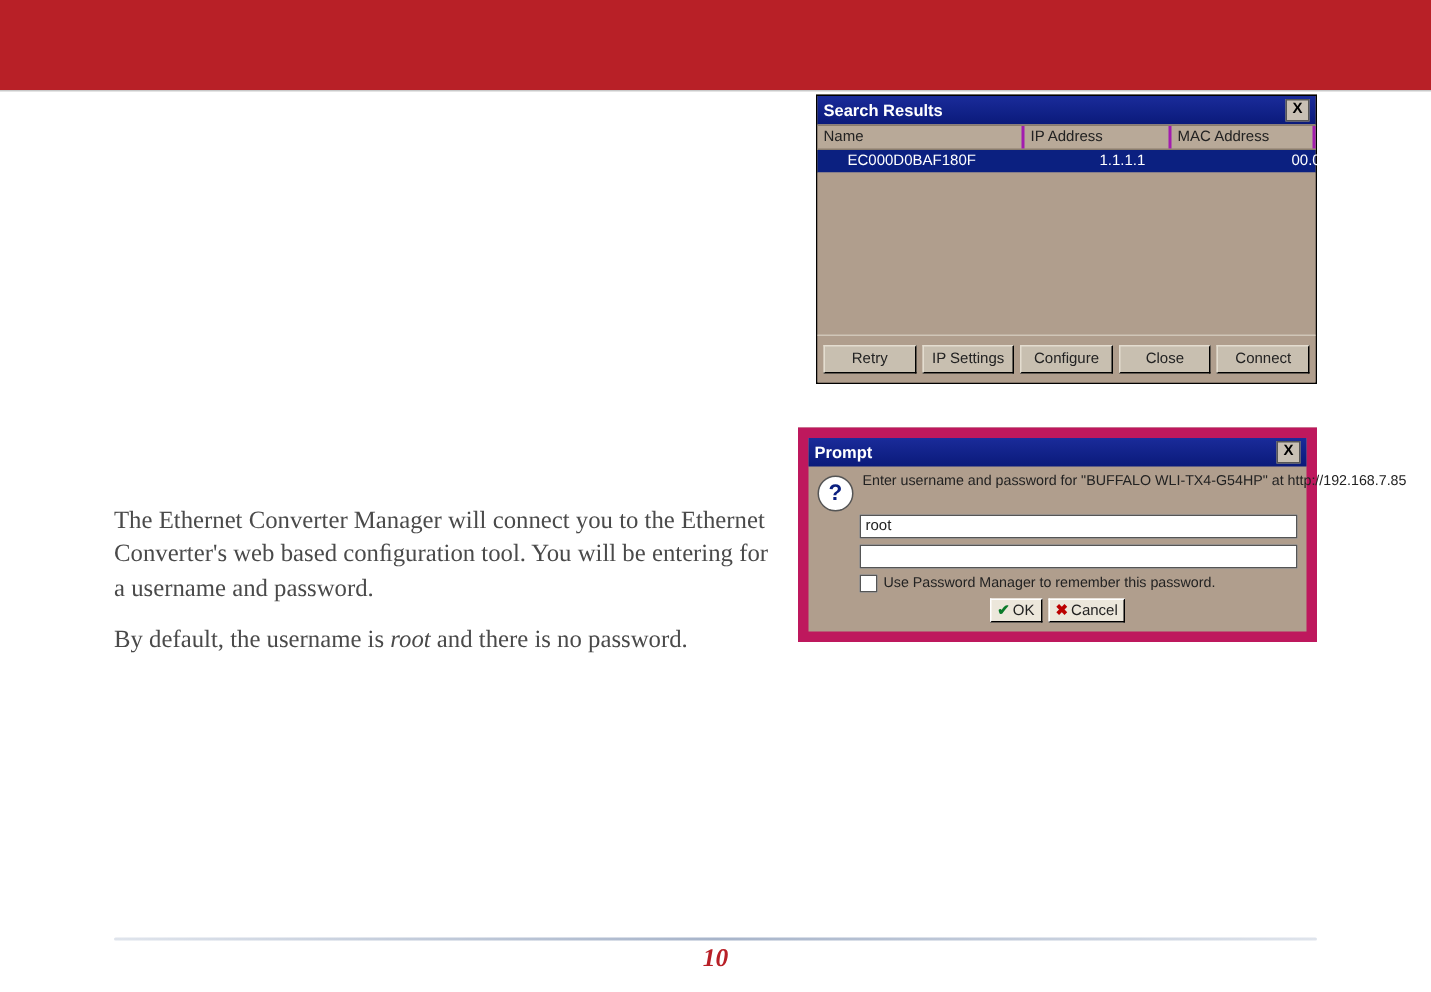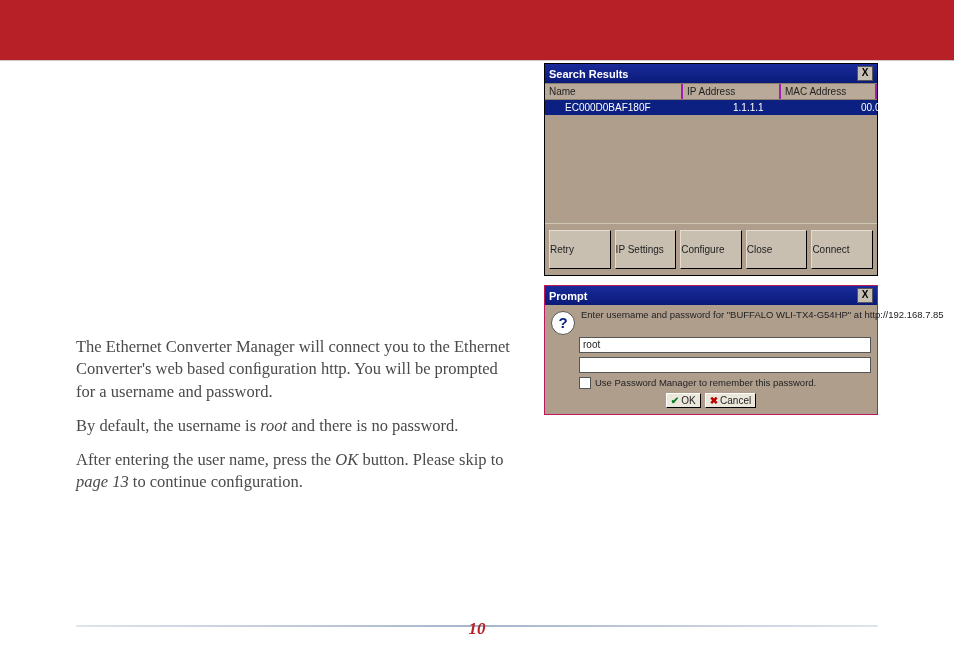--- a/index.html
+++ b/index.html
@@ -19,45 +19,45 @@
   .close-box{width:14px;height:13px;background:#c8c0b4;border:1px solid #555;color:#000;font-weight:bold;font-size:10px;text-align:center;line-height:11px}
   .headers{display:flex;background:#b8a998;border:1px solid #8a7d6d;border-left:none;border-right:none;font-size:10px;color:#222}
   .headers div{padding:2px 4px;border-right:2px solid #a21caf}
   .col-name{flex:0 0 128px}
   .col-ip{flex:0 0 88px}
   .col-mac{flex:1}
   .row-sel{display:flex;background:#0b2080;color:#fff;font-size:10px}
   .row-sel div{padding:2px 20px}
   .list-body{height:108px;background:#b09e8d}
   .btnbar{display:flex;gap:4px;justify-content:center;padding:6px 4px;background:#b09e8d;border-top:1px solid #d0c6b8}
-  .btn{background:#c8bfb0;border:1px solid #000;border-top-color:#e4ddd0;border-left-color:#e4ddd0;padding:13px 0;width:60px;text-align:left;font-size:10px;color:#222}
+  .btn{background:#c8bfb0;border:1px solid #000;border-top-color:#e4ddd0;border-left-color:#e4ddd0;padding:3px 0;width:60px;text-align:center;font-size:10px;color:#222}
 
   
-  .fig2{position:absolute;right:76px;top:224px;width:332px;border:1px solid #be185d;background:#b09e8d;font-family:"MS Sans Serif","Segoe UI",Arial,sans-serif;font-size:9.5px}
+  .fig2{position:absolute;right:76px;top:224px;width:332px;border:7px solid #be185d;background:#b09e8d;font-family:"MS Sans Serif","Segoe UI",Arial,sans-serif;font-size:9.5px}
   .prompt-body{padding:4px 6px 6px 6px;color:#222}
   .prompt-top{display:flex;gap:6px;align-items:flex-start;margin-bottom:2px}
   .q-icon{width:22px;height:22px;border-radius:50%;background:#fff;border:1px solid #555;color:#0b2080;font-weight:bold;font-size:15px;text-align:center;line-height:21px;flex:none;margin-top:2px}
   .prompt-lines{flex:1}
   .prompt-lines div{white-space:nowrap;overflow:hidden}
   .fld{background:#fff;border:1px solid #555;height:14px;padding:0 3px;margin:1px 0 4px 0;font-size:10px;line-height:14px;overflow:hidden}
   .fld.indent{margin-left:28px}
   .pw-row{display:flex;align-items:flex-start;gap:4px;margin:2px 0 4px 28px}
   .chk{width:10px;height:10px;background:#fff;border:1px solid #555;flex:none}
   .okrow{display:flex;justify-content:center;gap:4px;margin-top:4px}
   .okbtn{background:#ece7db;border:1px solid #000;border-top-color:#fff;border-left-color:#fff;padding:1px 4px;font-size:10px;display:flex;align-items:center;gap:2px}
   .okbtn .g{color:#0a7a2a;font-weight:bold}
   .okbtn .r{color:#b00;font-weight:bold}
 
   
   .sec2{position:absolute;left:76px;top:275px;width:440px;color:#4a4a4a;font-size:16.5px;line-height:1.35}
   .sec2 p{margin:0 0 12px 0}
 
   
   .footer-rule{position:absolute;left:76px;right:76px;bottom:34px;height:2px;background:linear-gradient(90deg,#dfe4ec,#a7b4ca 50%,#dfe4ec);border-radius:1px}
-  .pagenum{position:absolute;left:0;right:0;bottom:22px;text-align:center;color:#b82027;font-style:italic;font-weight:bold;font-size:17px}
+  .pagenum{position:absolute;left:0;right:0;bottom:12px;text-align:center;color:#b82027;font-style:italic;font-weight:bold;font-size:17px}
 
   
   .shadow{height:1px;background:#c9c9c9}
 </style>
 </head>
 <body>
 
 <div class="red-band"></div>
 <div class="shadow"></div>
 
@@ -84,26 +84,23 @@
     <div class="btnbar">
       <div class="btn">Retry</div>
       <div class="btn">IP Settings</div>
       <div class="btn">Configure</div>
       <div class="btn">Close</div>
       <div class="btn">Connect</div>
     </div>
   </div>
 
   <div class="sec2">
-    <p>The Ethernet Converter Manager will connect you to the Ethernet Converter's web based conﬁguration http.  You will be prompted for a username and password.</p>
+    <p>The Ethernet Converter Manager will connect you to the Ethernet Converter's web based conﬁguration tool.  You will be entering for a username and password.</p>
     <p>
       <span>By default, the username is </span><span class="it">root</span><span> and there is no password.</span>
-    </p>
-    <p>
-      <span>After entering the user name, press the </span><span class="it">OK</span><span> button.  Please skip to </span><span class="it">page 13</span><span> to continue conﬁguration.</span>
     </p>
   </div>
 
   <div class="fig2">
     <div class="title-bar">
       <span>Prompt</span>
       <span class="spacer"></span>
       <span class="close-box">X</span>
     </div>
     <div class="prompt-body">

